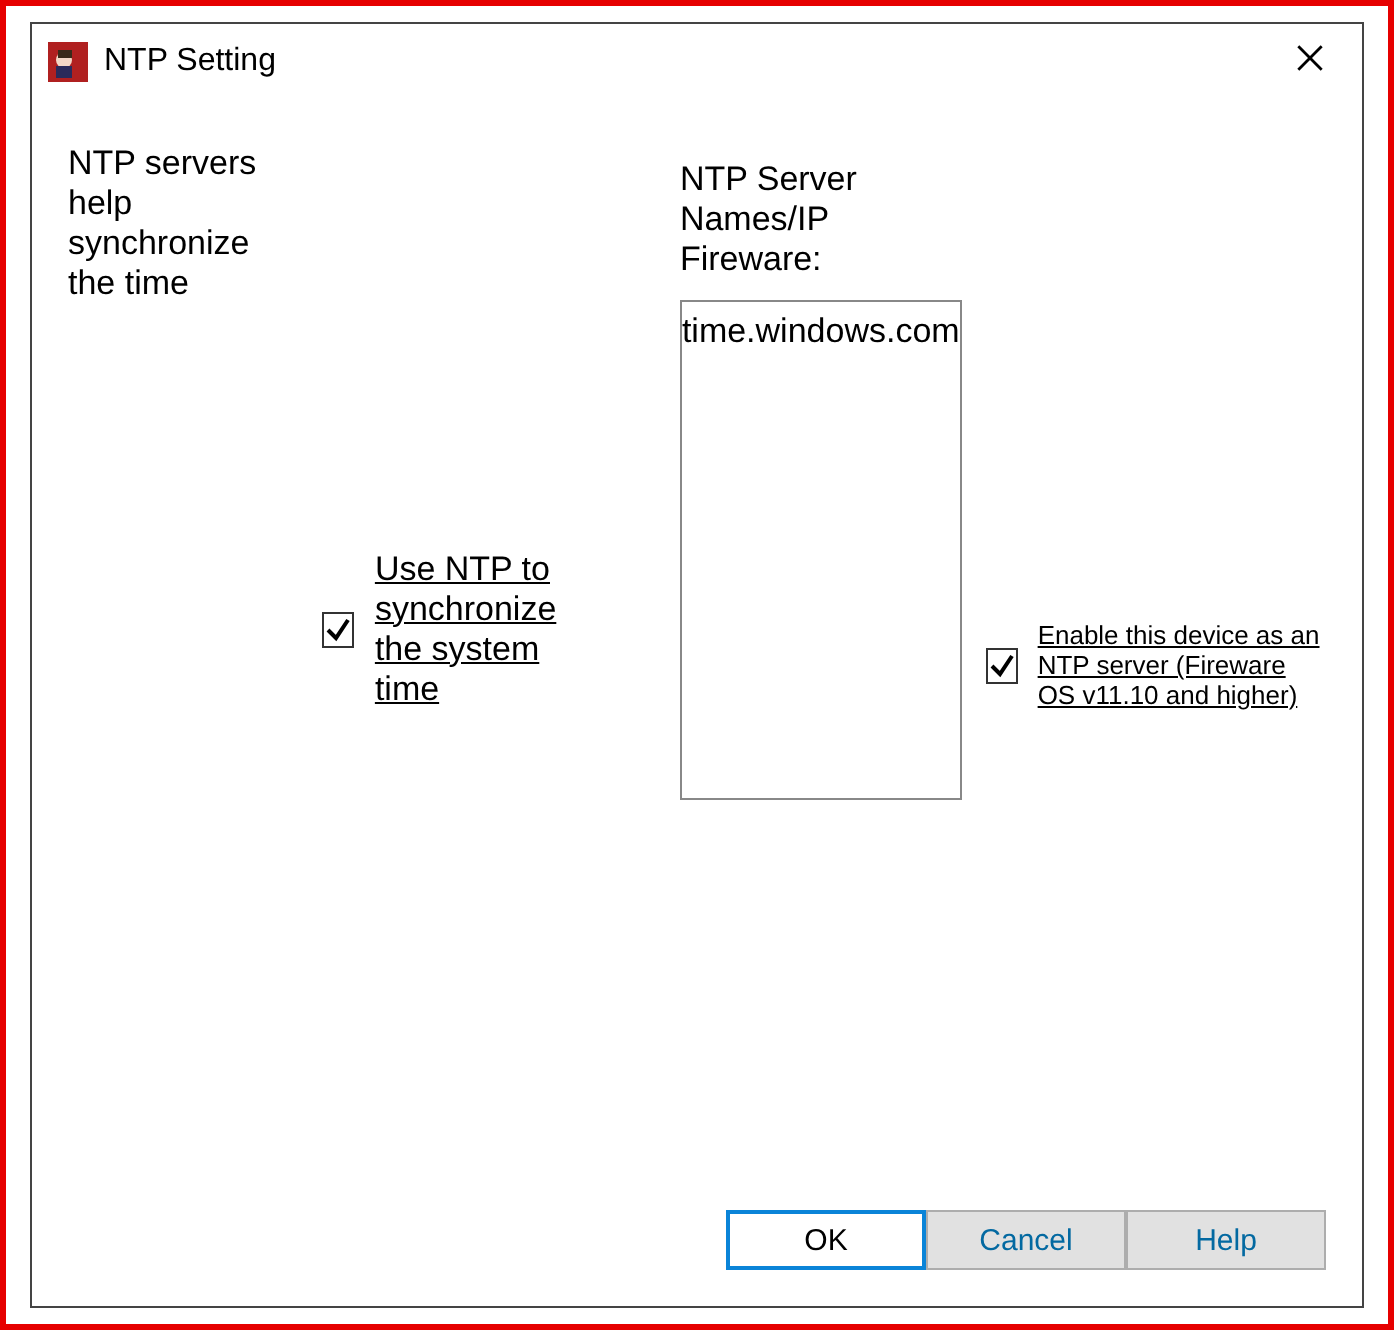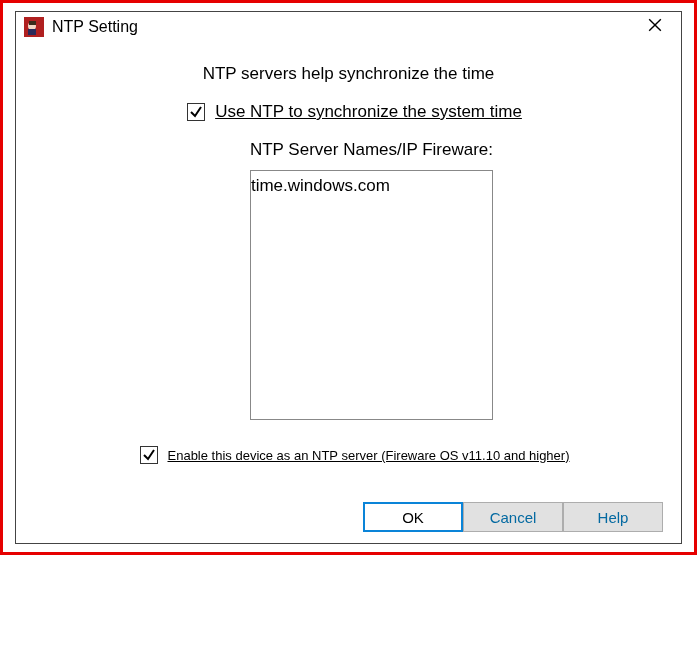--- a/index.html
+++ b/index.html
@@ -12,21 +12,21 @@
     height: 665px;
     background: #fff;
     font-family: "Segoe UI", Tahoma, sans-serif;
     font-size: 15px;
     color: #000;
     overflow: hidden;
   }
   .outer-border {
     border: 3px solid #e60000;
     width: 697px;
-    height: 555px;
+    height: 665px;
     background: #fff;
     position: relative;
   }
   .window {
     position: absolute;
     left: 12px;
     top: 8px;
     right: 12px;
     bottom: 8px;
     border: 1px solid #444;
@@ -61,22 +61,21 @@
     justify-content: center;
     font-size: 16px;
     cursor: pointer;
     background: transparent;
     border: none;
   }
   .content {
     flex: 1;
     padding: 22px 18px 10px 18px;
     display: flex;
-    flex-direction: column;
-    align-items: center;
+    flex-direction: row;
   }
   .intro {
     font-size: 17px;
     margin-bottom: 18px;
   }
   .check-row {
     display: flex;
     align-items: center;
     font-size: 17px;
     margin-bottom: 10px;

